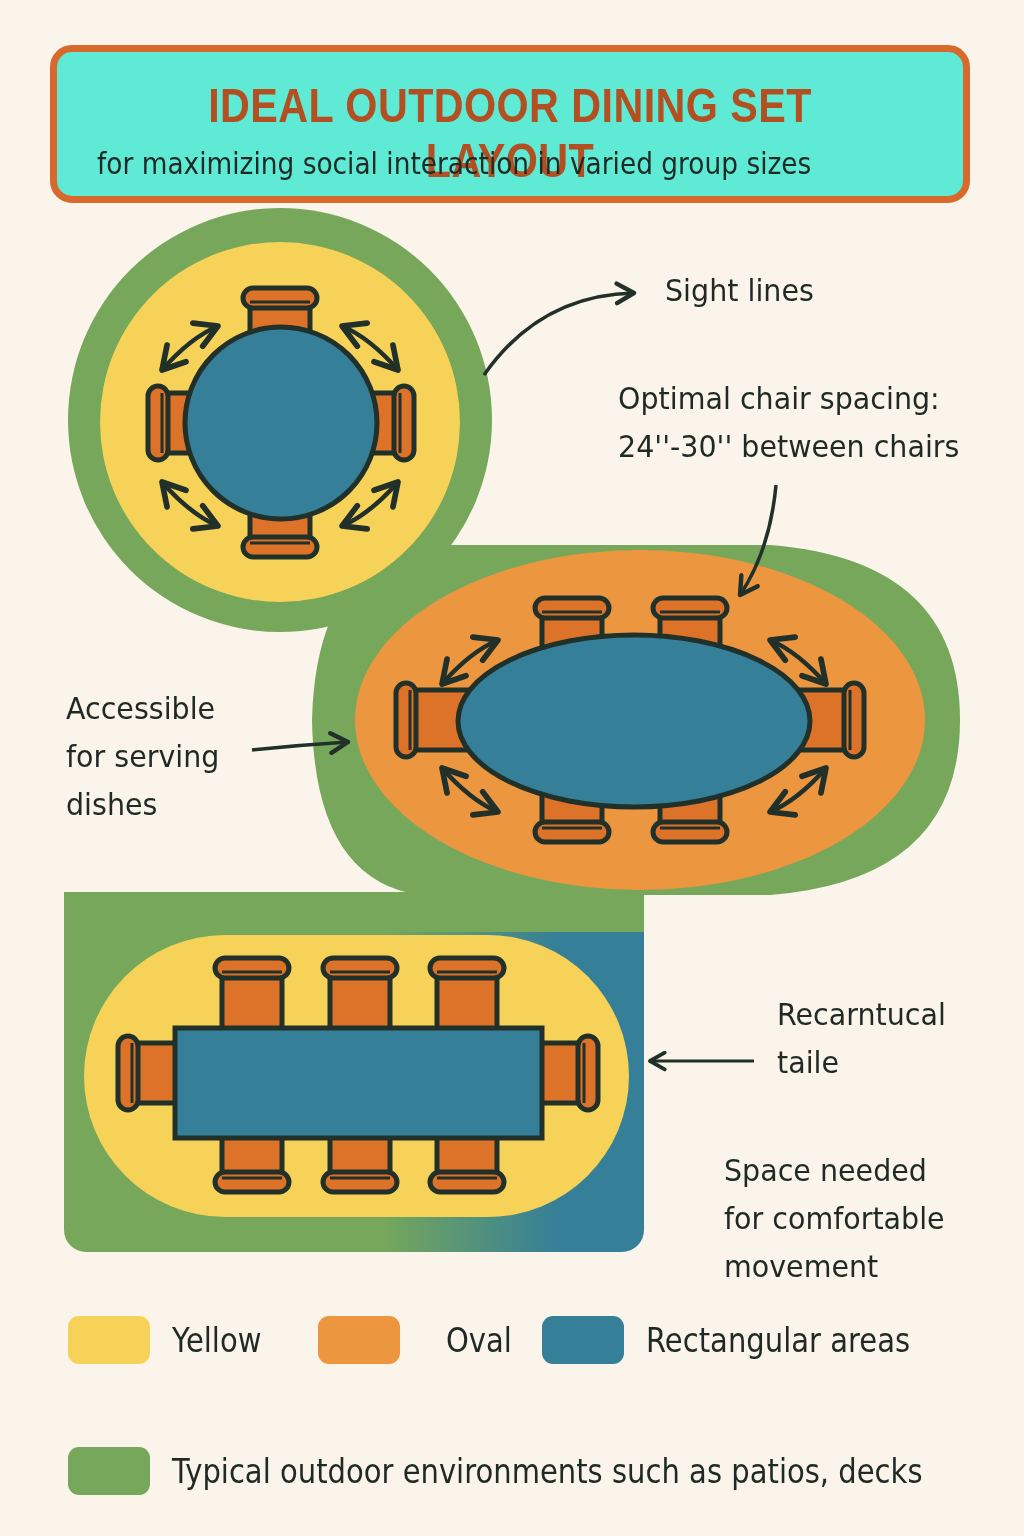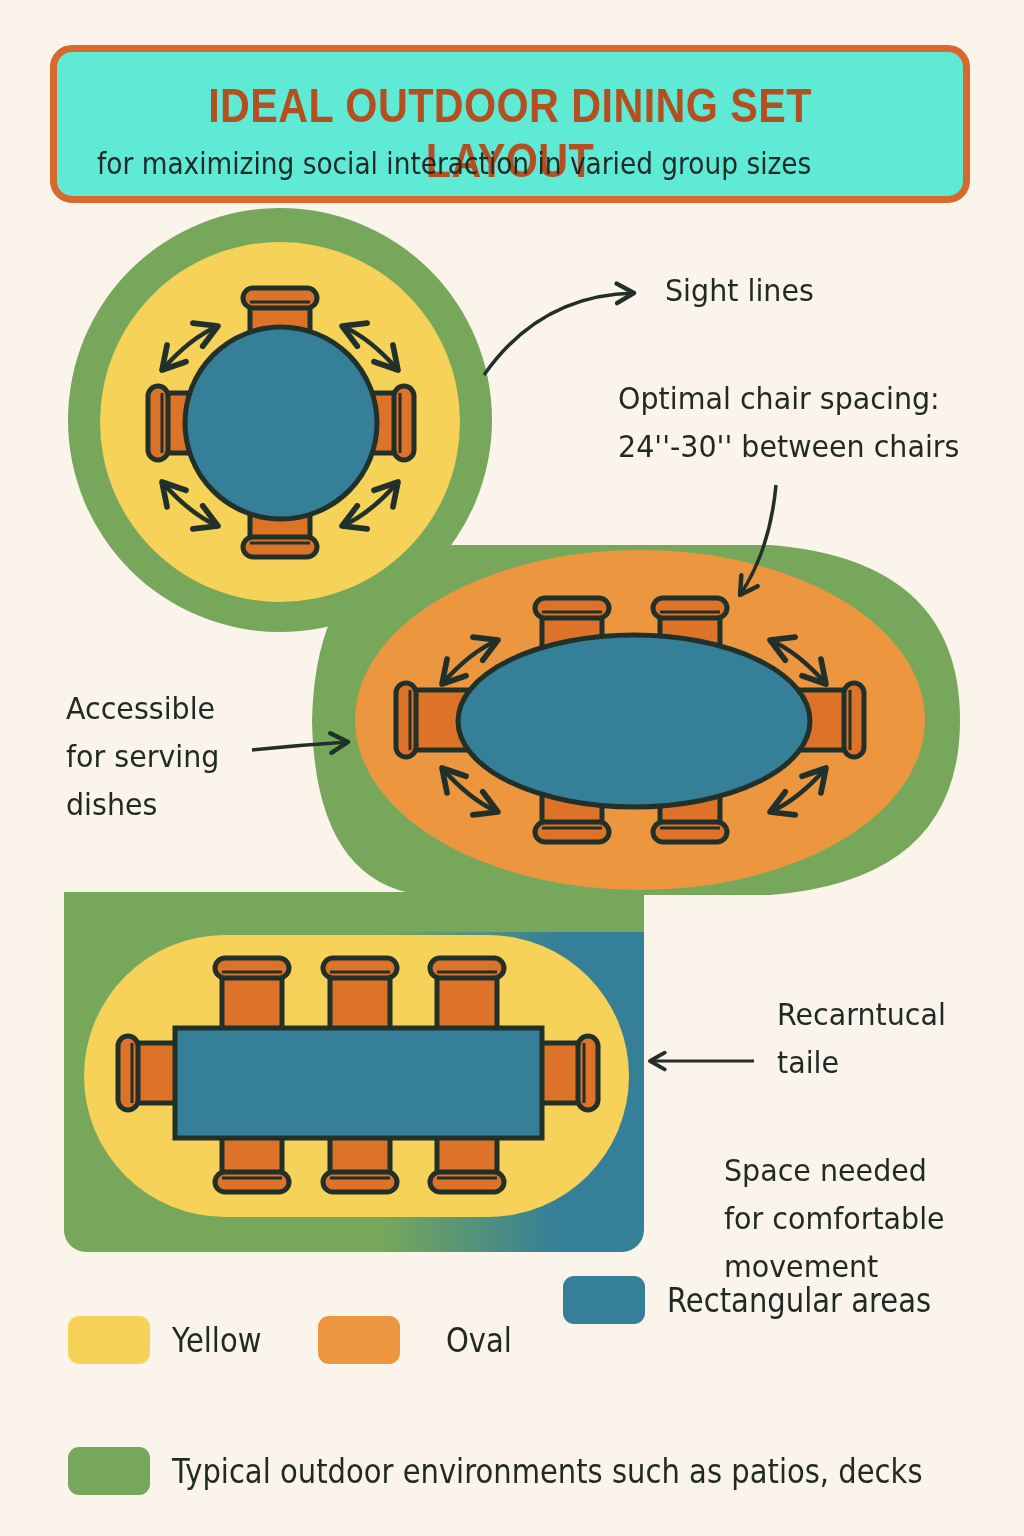--- a/index.html
+++ b/index.html
@@ -117,20 +117,20 @@
 <div class="label" style="left:724px;top:1242px;">movement</div>
 
 <div class="legend-item" style="left:68px;top:1316px;">
   <div class="swatch" style="background:#f6d258;"></div>
   <span class="legend-text">Yellow</span>
 </div>
 <div class="legend-item" style="left:318px;top:1316px;gap:24px;">
   <div class="swatch" style="background:#ec9640;"></div>
   <span class="legend-text">Oval</span>
 </div>
-<div class="legend-item" style="left:542px;top:1276px;margin-left:21px;">
+<div class="legend-item" style="left:542px;top:1316px;">
   <div class="swatch" style="background:#357f99;"></div>
   <span class="legend-text">Rectangular areas</span>
 </div>
 <div class="legend-item" style="left:68px;top:1447px;">
   <div class="swatch" style="background:#76a75b;"></div>
   <span class="legend-text">Typical outdoor environments such as patios, decks</span>
 </div>
 
 </body></html>

